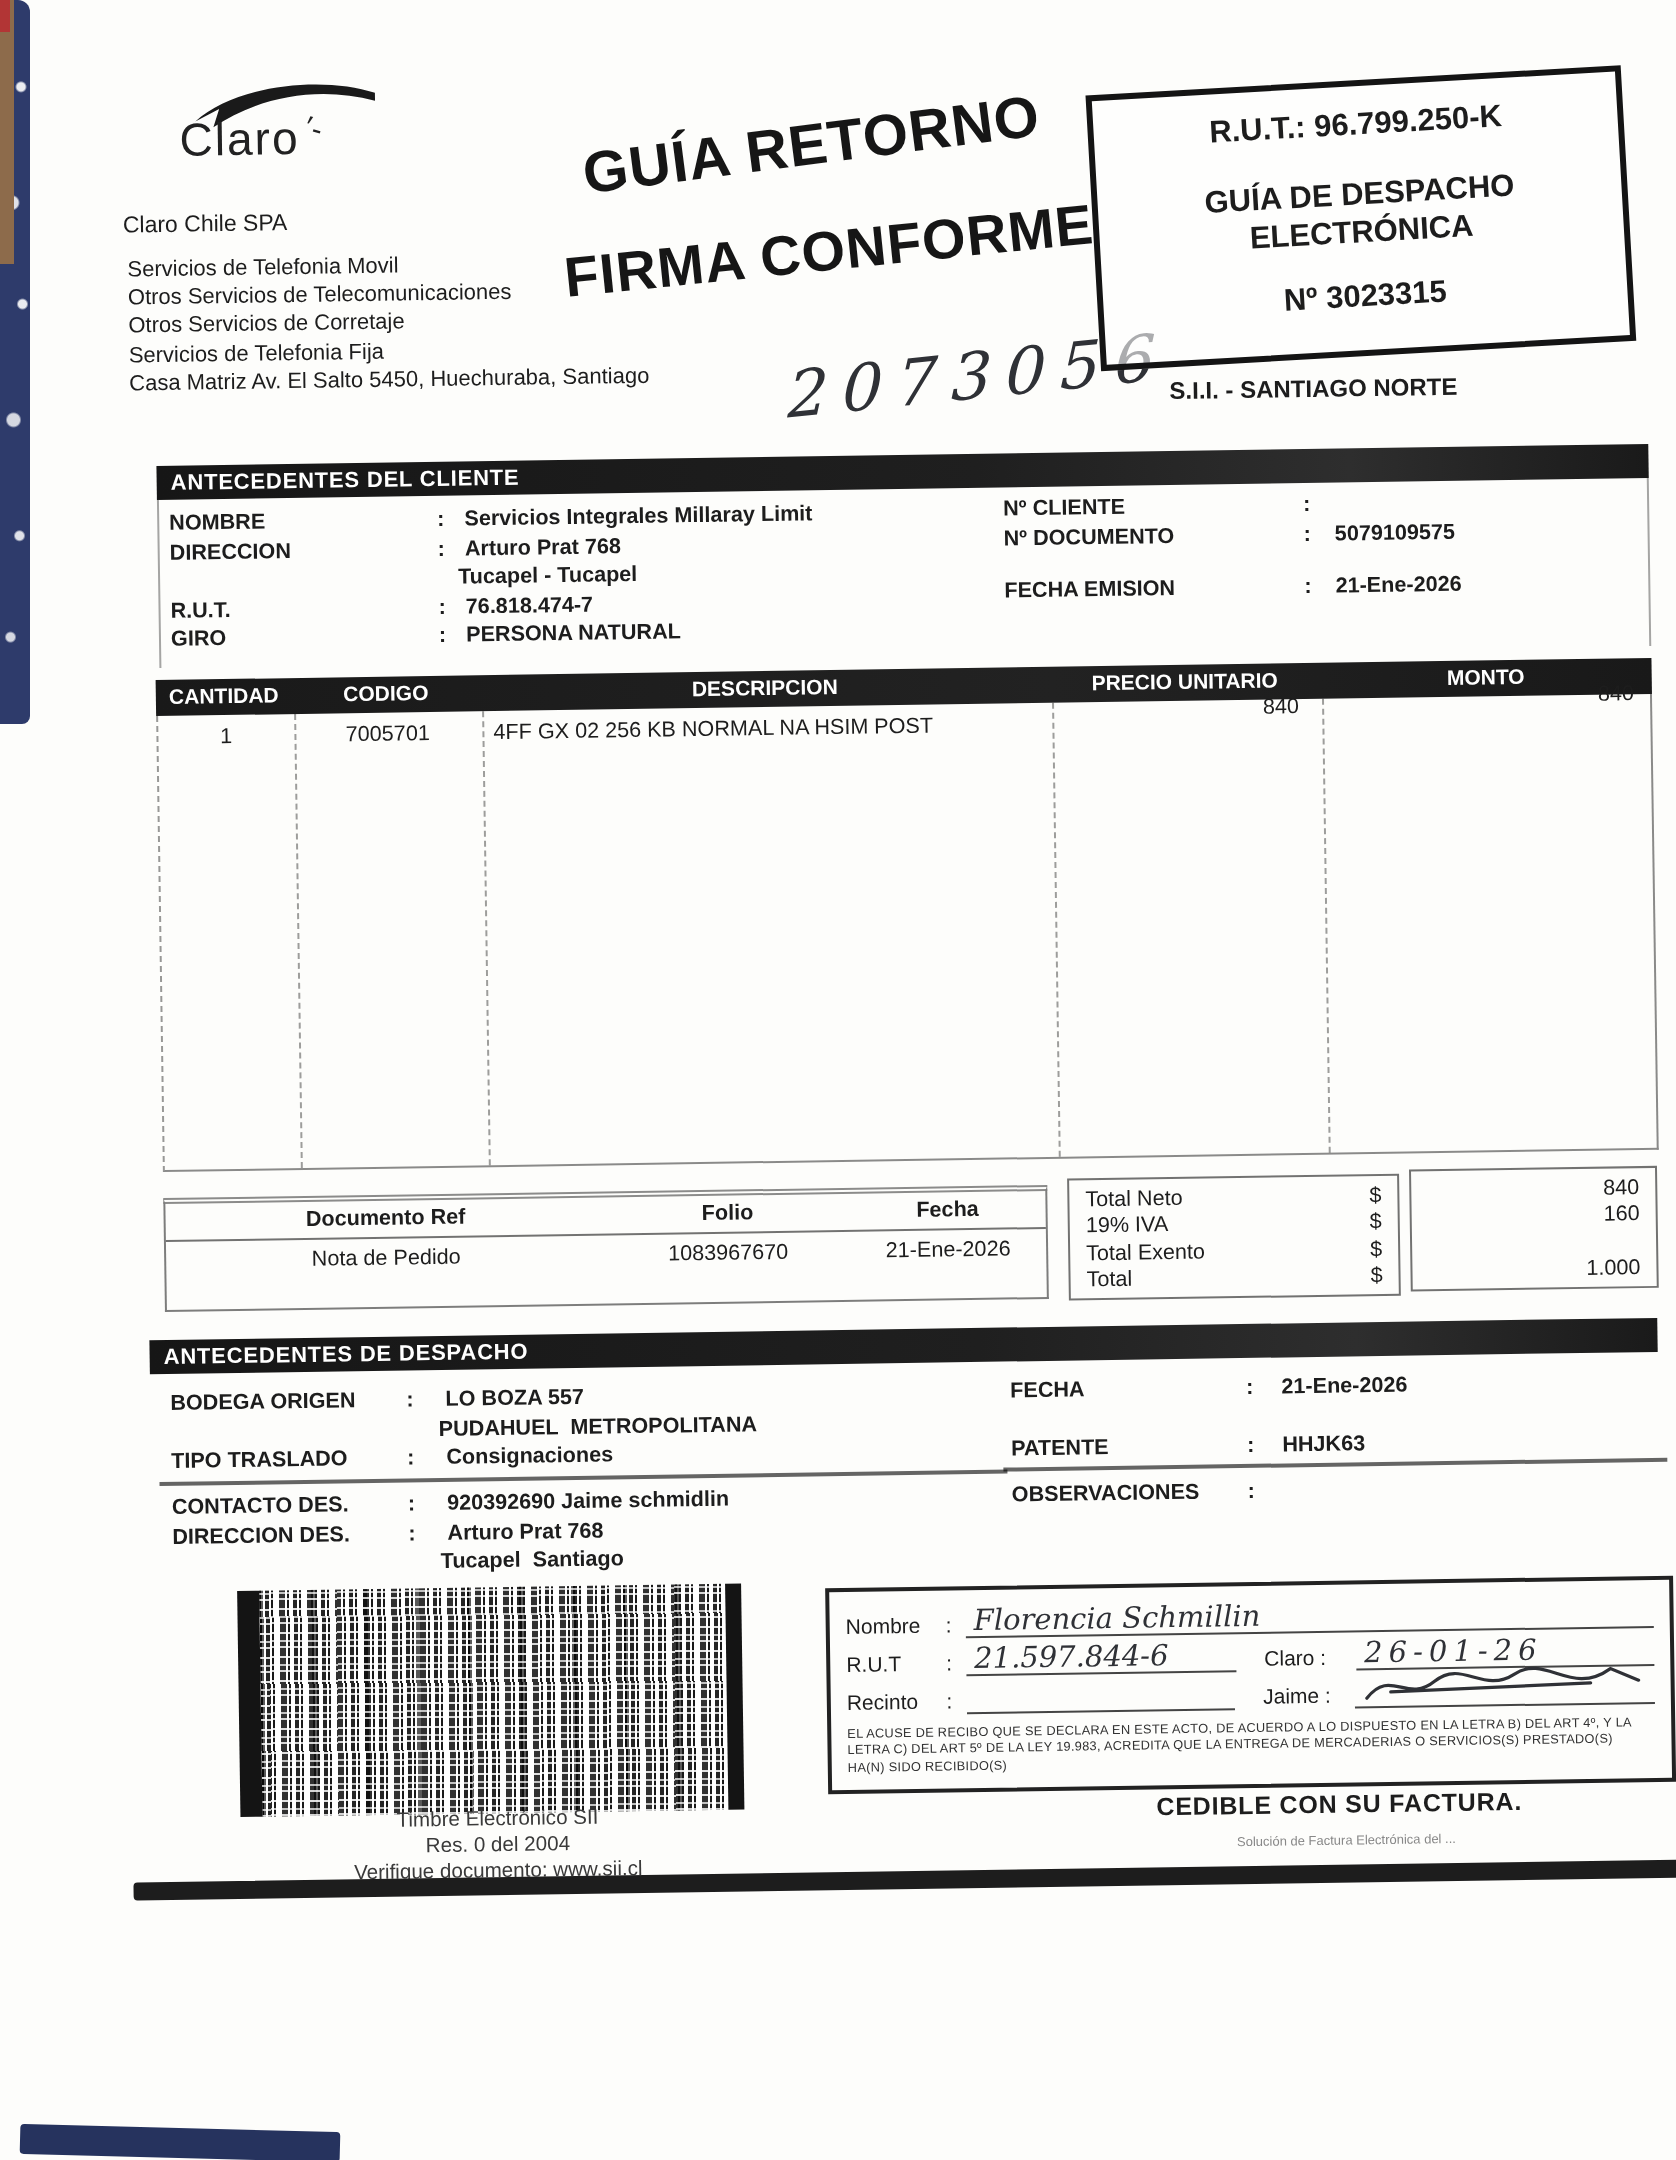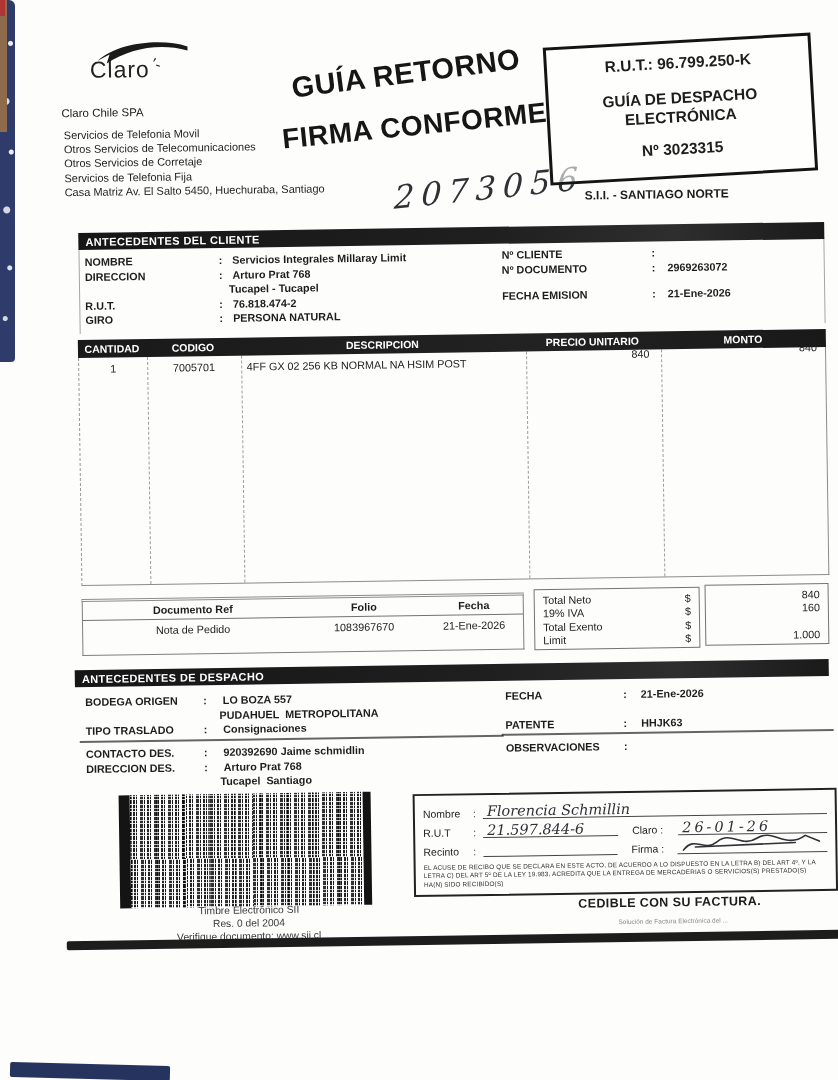--- a/index.html
+++ b/index.html
@@ -220,39 +220,39 @@
         <span class="val">Arturo Prat 768</span>
     </div>
     <div class="frow">
       <span class="lbl"></span>
         <span class="colon"></span>
         <span class="val">Tucapel - Tucapel</span>
     </div>
     <div class="frow">
       <span class="lbl">R.U.T.</span>
         <span class="colon">:</span>
-        <span class="val">76.818.474-2</span>
+        <span class="val">76.818.474-7</span>
     </div>
     <div class="frow">
       <span class="lbl">GIRO</span>
         <span class="colon">:</span>
         <span class="val">PERSONA NATURAL</span>
     </div>
   </div>
 
   <div class="abs client-right">
     <div class="frow">
       <span class="lbl">Nº CLIENTE</span>
         <span class="colon">:</span>
         <span class="val"></span>
     </div>
     <div class="frow">
       <span class="lbl">Nº DOCUMENTO</span>
         <span class="colon">:</span>
-        <span class="val">2969263072</span>
+        <span class="val">5079109575</span>
     </div>
     <div class="gap"></div>
     <div class="frow">
       <span class="lbl">FECHA EMISION</span>
         <span class="colon">:</span>
         <span class="val">21-Ene-2026</span>
     </div>
   </div>
 
   <div class="abs items-head">
@@ -296,21 +296,21 @@
     </div>
     <div class="trow">
       <span>19% IVA</span>
         <span>$</span>
     </div>
     <div class="trow">
       <span>Total Exento</span>
         <span>$</span>
     </div>
     <div class="trow">
-      <span>Limit</span>
+      <span>Total</span>
         <span>$</span>
     </div>
   </div>
   <div class="abs tot-values">
     <div>840</div>
     <div>160</div>
     <div></div>
     <div>1.000</div>
   </div>
 
@@ -395,21 +395,21 @@
       <span class="uline hw hw-line" style="width:135px">21.597.844-6</span>
       <span style="width:14px"></span>
       <span style="width:46px">Claro :</span>
       <span class="uline hw hw-line" style="flex:1; letter-spacing:3px">26-01-26</span>
     </div>
     <div class="rrow">
       <span class="rlbl">Recinto</span>
       <span class="rcolon">:</span>
       <span class="uline" style="width:135px"></span>
       <span style="width:14px"></span>
-      <span style="width:46px">Firma :</span>
+      <span style="width:46px">Jaime :</span>
       <span class="uline" style="flex:1"><svg class="sig-svg" width="150" height="22" viewBox="0 0 150 22">
         <path d="M6 17 C 18 2 26 20 40 9 S 64 16 80 6 S 108 18 128 4 L 142 10 M 18 14 L 118 11" stroke="#2f3136" fill="none" stroke-width="1.6" stroke-linecap="round"></path>
       </svg></span>
     </div>
     <div class="legal">EL ACUSE DE RECIBO QUE SE DECLARA EN ESTE ACTO, DE ACUERDO A LO DISPUESTO EN LA LETRA B) DEL ART 4º, Y LA LETRA C) DEL ART 5º DE LA LEY 19.983, ACREDITA QUE LA ENTREGA DE MERCADERIAS O SERVICIOS(S) PRESTADO(S) HA(N) SIDO RECIBIDO(S)</div>
   </div>
 
   <div class="abs cedible">CEDIBLE CON SU FACTURA.</div>
   <div class="abs solution">Solución de Factura Electrónica del ...</div>
   <div class="abs bottom-bar"></div>

